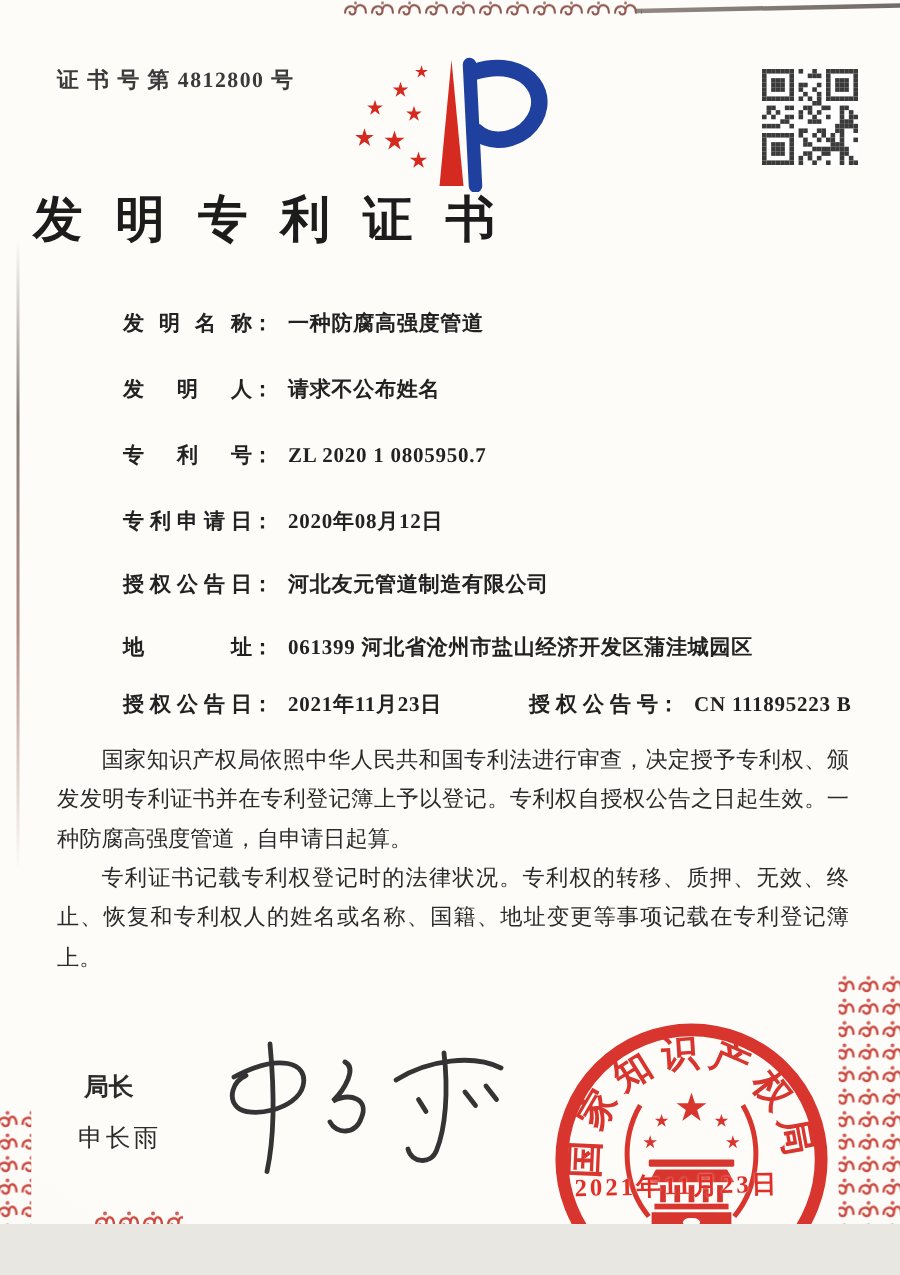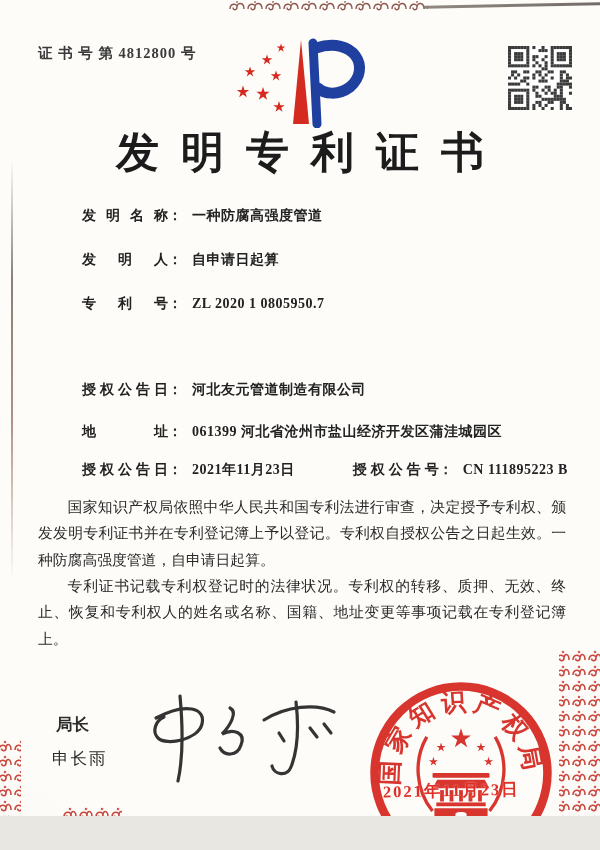--- a/index.html
+++ b/index.html
@@ -15,21 +15,21 @@
   }
   .cert-no{
     position:absolute;left:38px;top:44px;
     font-size:14.5px;letter-spacing:1px;color:#3a3a3a;font-weight:600;
     white-space:nowrap;
   }
   .logo{position:absolute;left:232px;top:34px;}
   .qr{position:absolute;left:508px;top:46px;opacity:.85;}
   .title{
     position:absolute;left:0;right:0;top:124px;margin:0;
-    text-align:center;font-size:43px;font-weight:700;color:#1c1c1c;
+    font-size:33px;font-weight:700;color:#1c1c1c;
     letter-spacing:22px;text-indent:22px;
   }
   .field{
     position:absolute;left:42px;white-space:nowrap;
     font-size:14px;color:#222;margin-left:40px;
   }
   .flabel{
     display:inline-block;width:86px;vertical-align:bottom;
     font-weight:700;text-align:justify;text-align-last:justify;
   }
@@ -326,24 +326,27 @@
         <rect x="20" y="20" width="1" height="1"></rect>
       </g>
   </svg>
 
   <h1 class="title">发明专利证书</h1>
 
   <div class="field" style="top:207px">
     <span class="flabel">发明名称</span><span class="colon">：</span><span class="fvalue">一种防腐高强度管道</span>
   </div>
   <div class="field" style="top:251px">
-    <span class="flabel">发明人</span><span class="colon">：</span><span class="fvalue">自申请日起算</span>
+    <span class="flabel">发明人</span><span class="colon">：</span><span class="fvalue">请求不公布姓名</span>
   </div>
   <div class="field" style="top:295px">
     <span class="flabel">专利号</span><span class="colon">：</span><span class="fvalue">ZL 2020 1 0805950.7</span>
+  </div>
+  <div class="field" style="top:339px">
+    <span class="flabel">专利申请日</span><span class="colon">：</span><span class="fvalue">2020年08月12日</span>
   </div>
   <div class="field" style="top:381px">
     <span class="flabel">授权公告日</span><span class="colon">：</span><span class="fvalue">河北友元管道制造有限公司</span>
   </div>
   <div class="field" style="top:423px">
     <span class="flabel">地址</span><span class="colon">：</span><span class="fvalue">061399 河北省沧州市盐山经济开发区蒲洼城园区</span>
   </div>
   <div class="field" style="top:461px">
     <span class="flabel">授权公告日</span><span class="colon">：</span><span class="fvalue">2021年11月23日</span><span class="flabel grant-pair2">授权公告号</span><span class="colon">：</span><span class="fvalue">CN 111895223 B</span>
   </div>

